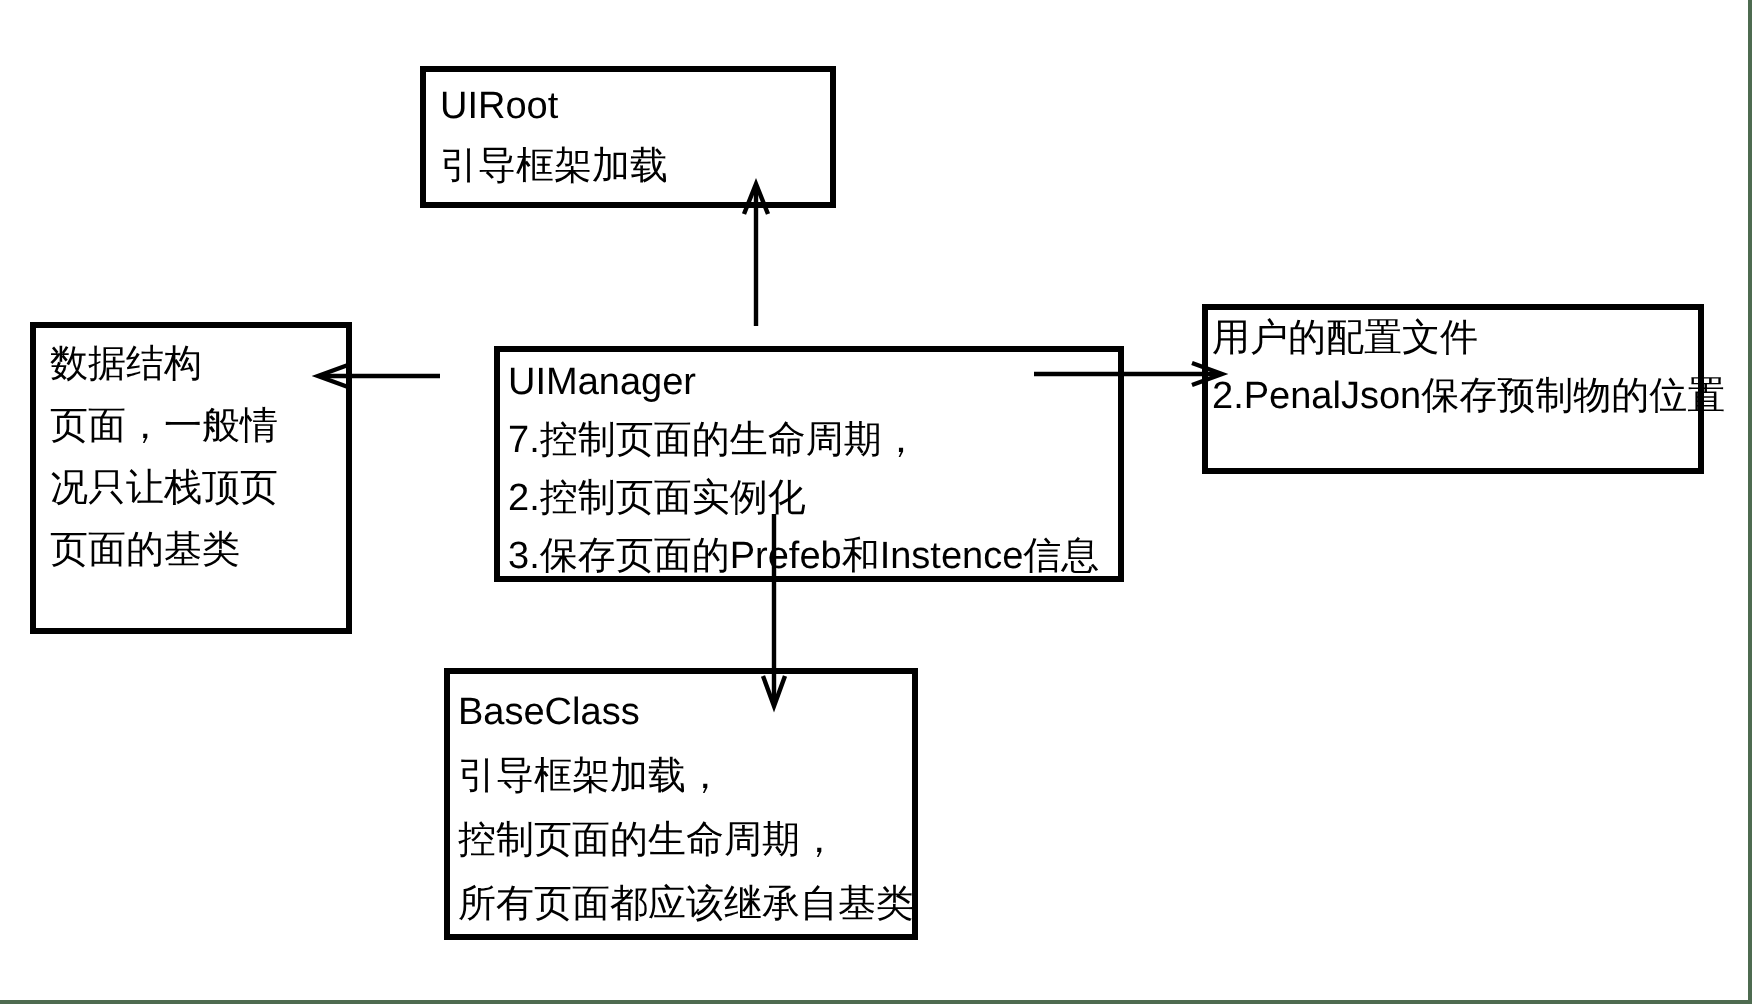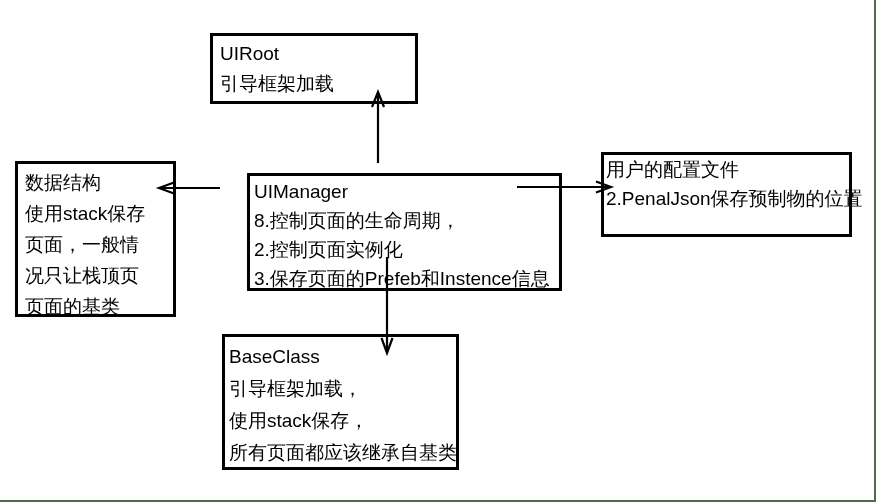--- a/index.html
+++ b/index.html
@@ -65,42 +65,41 @@
 
 <div class="stage">
 
   <div class="node" id="node-uiroot">
     <span class="line">UIRoot</span>
     <span class="line">引导框架加载</span>
   </div>
 
   <div class="node" id="node-uimanager">
     <span class="line">UIManager</span>
-    <span class="line">8.控制页面的生命周期，</span>
+    <span class="line">7.控制页面的生命周期，</span>
     <span class="line">2.控制页面实例化</span>
     <span class="line">3.保存页面的Prefeb和Instence信息</span>
   </div>
 
   <div class="node" id="node-data-structure">
     <span class="line">数据结构</span>
-    <span class="line">使用stack保存</span>
     <span class="line">页面，一般情</span>
     <span class="line">况只让栈顶页</span>
     <span class="line">页面的基类</span>
   </div>
 
   <div class="node" id="node-user-config">
     <span class="line">用户的配置文件</span>
     <span class="line">2.PenalJson保存预制物的位置</span>
   </div>
 
   <div class="node" id="node-baseclass">
     <span class="line">BaseClass</span>
     <span class="line">引导框架加载，</span>
-    <span class="line">使用stack保存，</span>
+    <span class="line">控制页面的生命周期，</span>
     <span class="line">所有页面都应该继承自基类</span>
   </div>
 
   <svg class="arrow-layer" viewBox="0 0 880 504" aria-hidden="true">
 
     <g>
       <line x1="378" y1="163" x2="378" y2="93"></line>
       <path d="M 372 107 L 378 92 L 384 107"></path>
     </g>
 

